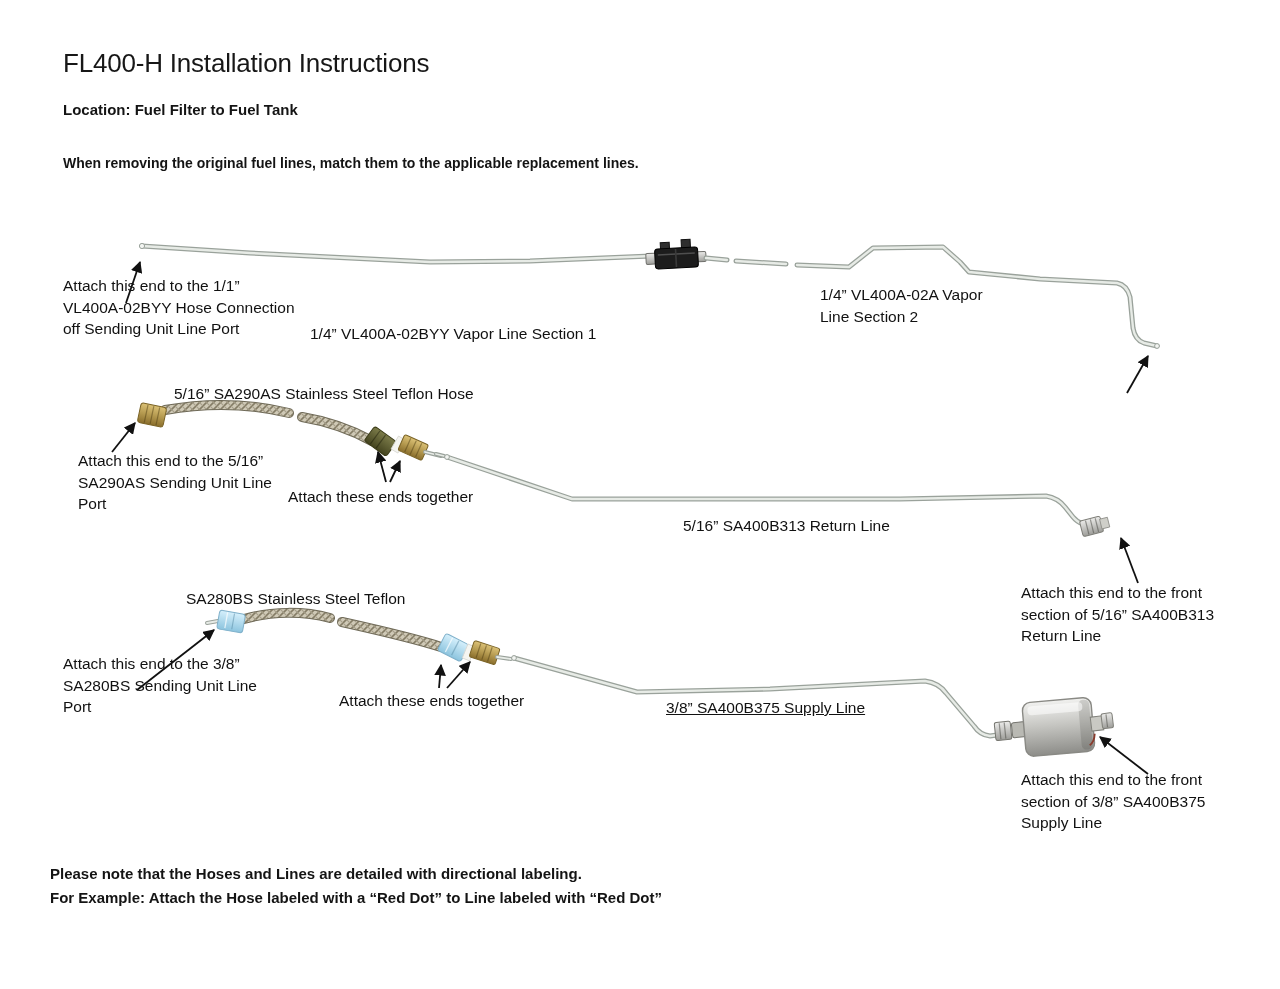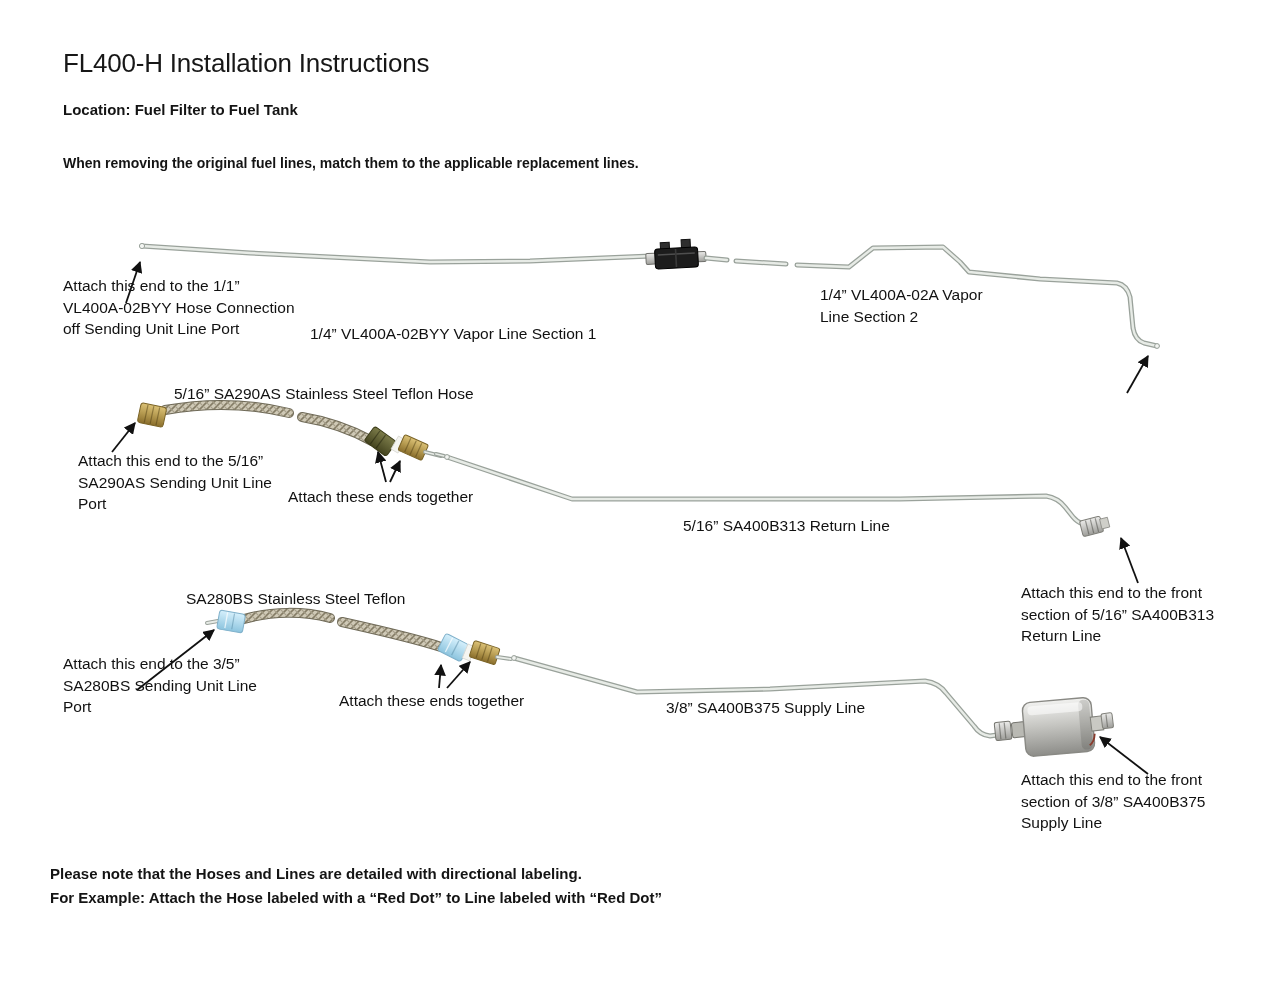--- a/index.html
+++ b/index.html
@@ -15,21 +15,21 @@
   #lbl-s2{left:820px;top:284px;}
   #attach-vapor-right{left:941px;top:390px;}
   #lbl-hose1{left:174px;top:383px;}
   #attach-hose1{left:78px;top:450px;}
   #together1{left:288px;top:486px;}
   #lbl-return{left:659px;top:515px;margin-left:24px;}
   #attach-return{left:1021px;top:582px;}
   #lbl-hose2{left:186px;top:588px;}
   #attach-hose2{left:63px;top:653px;}
   #together2{left:339px;top:690px;}
-  #lbl-supply{left:666px;top:697px;}
+  #lbl-supply{left:666px;top:697px;text-decoration:underline;}
   #attach-supply{left:1021px;top:769px;}
   #notes{left:50px;top:862px;font-size:15px;font-weight:700;line-height:24px;}
   svg{position:absolute;left:0;top:0;}
   .tube-o{fill:none;stroke:#9aa29b;stroke-width:5;stroke-linecap:round;stroke-linejoin:round;}
   .tube-i{fill:none;stroke:#e7ebe6;stroke-width:2.4;stroke-linecap:round;stroke-linejoin:round;}
   .tube-thin-o{fill:none;stroke:#9aa29b;stroke-width:4;stroke-linecap:round;}
   .tube-thin-i{fill:none;stroke:#e7ebe6;stroke-width:1.8;stroke-linecap:round;}
   .braid-o{fill:none;stroke:#6f6a58;stroke-width:10;stroke-linecap:round;}
   .braid-i{fill:none;stroke:url(#braid);stroke-width:8;stroke-linecap:round;}
   .arrow{stroke:#111;stroke-width:1.8;fill:none;marker-end:url(#ah);}
@@ -232,21 +232,21 @@
   <div id="attach-hose1" class="abs ann">Attach this end to the 5/16”
 SA290AS Sending Unit Line
 Port</div>
   <div id="together1" class="abs ann">Attach these ends together</div>
   <div id="lbl-return" class="abs ann">5/16” SA400B313 Return Line</div>
   <div id="attach-return" class="abs ann">Attach this end to the front
 section of 5/16” SA400B313
 Return Line</div>
 
   <div id="lbl-hose2" class="abs ann">SA280BS Stainless Steel Teflon</div>
-  <div id="attach-hose2" class="abs ann">Attach this end to the 3/5”
+  <div id="attach-hose2" class="abs ann">Attach this end to the 3/8”
 SA280BS Sending Unit Line
 Port</div>
   <div id="together2" class="abs ann">Attach these ends together</div>
   <div id="lbl-supply" class="abs ann">3/8” SA400B375 Supply Line</div>
   <div id="attach-supply" class="abs ann">Attach this end to the front
 section of 3/8” SA400B375
 Supply Line</div>
 
   <div id="notes" class="abs">
     <div>Please note that the Hoses and Lines are detailed with directional labeling.</div>

